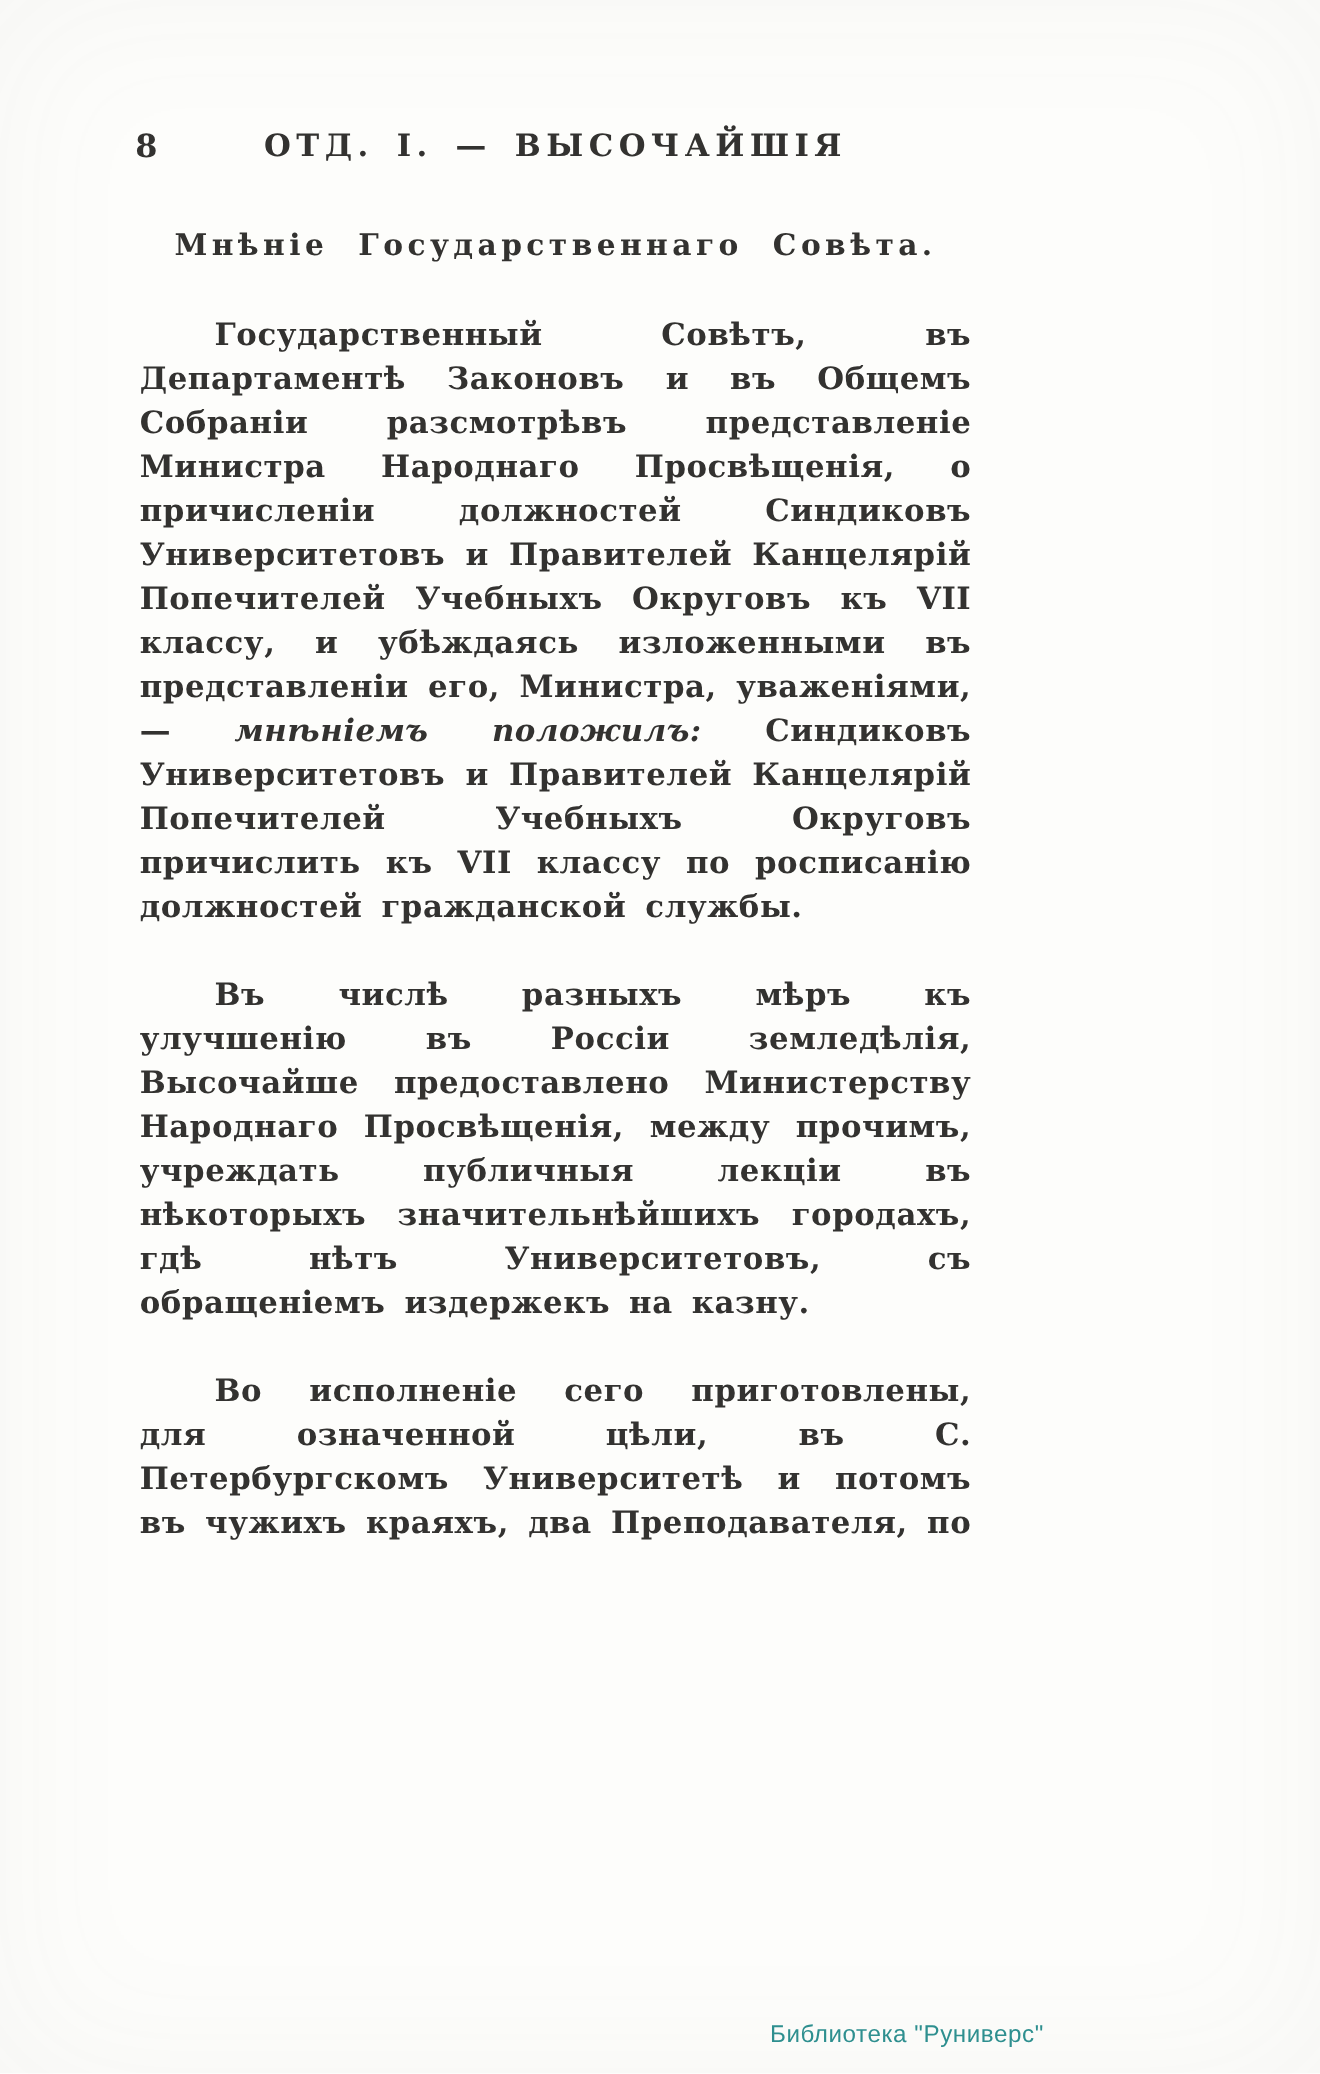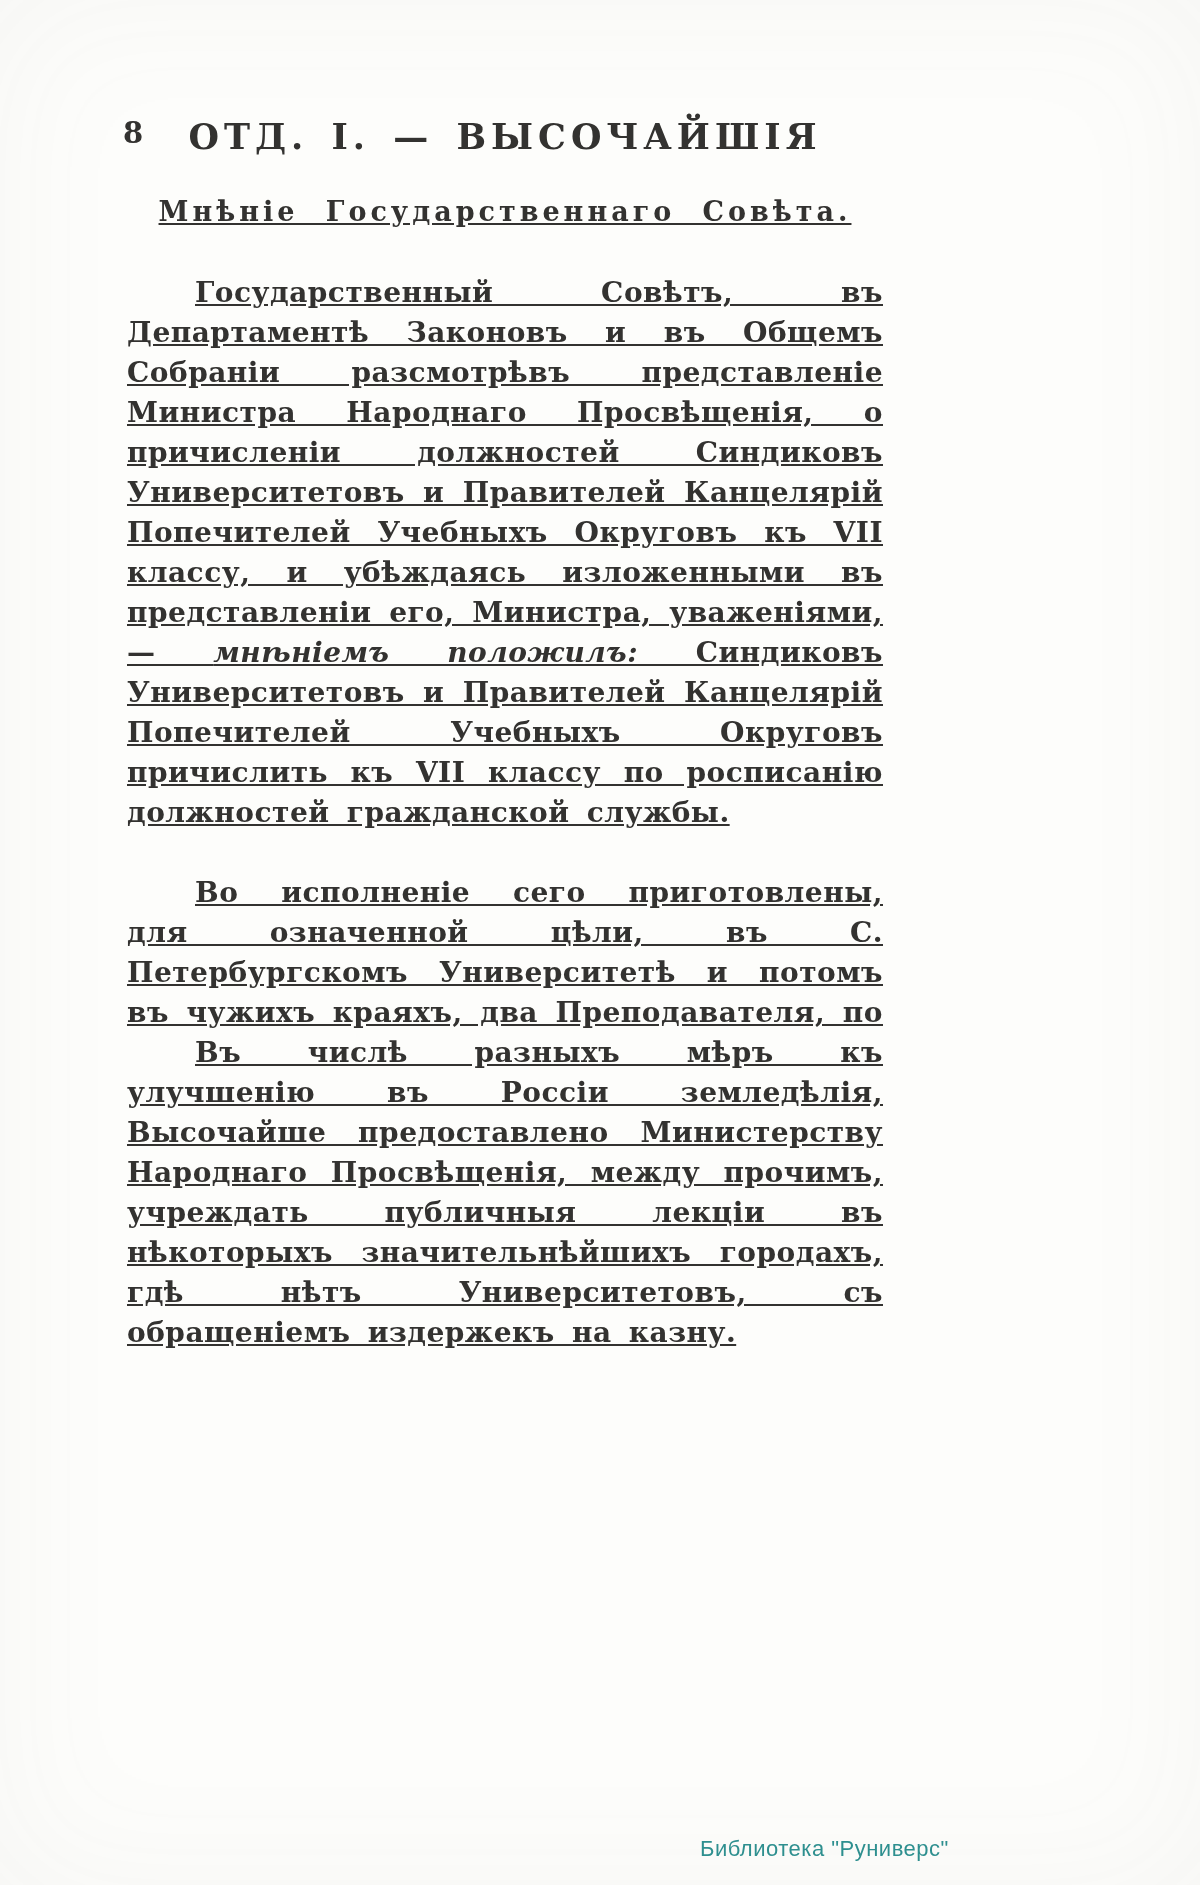--- a/index.html
+++ b/index.html
@@ -26,31 +26,30 @@
   }
   .page-number {
     position: absolute;
     left: -4px;
     top: 0;
     font-size: 29px;
     font-weight: 700;
     letter-spacing: 1px;
   }
   .running-title {
-    font-size: 35px;
+    font-size: 28px;
     font-weight: 700;
     letter-spacing: 5px;
     word-spacing: 6px;
   }
   .text-block {
     position: absolute;
     left: 127px;
-    top: 196px;
+    top: 208px;
     width: 756px;
-    text-decoration: underline;
   }
   .section-heading {
     margin: 0 0 46px 0;
     text-align: center;
     font-size: 27px;
     font-weight: 700;
     letter-spacing: 4px;
     word-spacing: 14px;
   }
   .para {
@@ -100,21 +99,21 @@
   </header>
 
   <main class="text-block">
 
     <h2 class="section-heading">Мнѣніе Государственнаго Совѣта.</h2>
 
     <p class="para"><span>Государственный Совѣтъ, въ Департаментѣ Законовъ и въ Общемъ Собраніи разсмотрѣвъ представленіе Министра Народнаго Просвѣщенія, о причисленіи должностей Синдиковъ Университетовъ и Правителей Канцелярій Попечителей Учебныхъ Округовъ къ VII классу, и убѣждаясь изложенными въ представленіи его, Министра, уваженіями,— </span><em>мнѣніемъ положилъ:</em><span> Синдиковъ Университетовъ и Правителей Канцелярій Попечителей Учебныхъ Округовъ причислить къ VII классу по росписанію должностей гражданской службы.</span></p>
 
 
 
+    <p class="para">Въ числѣ разныхъ мѣръ къ улучшенію въ Россіи земледѣлія, Высочайше предоставлено Министерству Народнаго Просвѣщенія, между прочимъ, учреждать публичныя лекціи въ нѣкоторыхъ значительнѣйшихъ городахъ, гдѣ нѣтъ Университетовъ, съ обращеніемъ издержекъ на казну.</p>
+
     <p class="para para-continued">Во исполненіе сего приготовлены, для означенной цѣли, въ С. Петербургскомъ Университетѣ и потомъ въ чужихъ краяхъ, два Преподавателя, по</p>
-
-    <p class="para">Въ числѣ разныхъ мѣръ къ улучшенію въ Россіи земледѣлія, Высочайше предоставлено Министерству Народнаго Просвѣщенія, между прочимъ, учреждать публичныя лекціи въ нѣкоторыхъ значительнѣйшихъ городахъ, гдѣ нѣтъ Университетовъ, съ обращеніемъ издержекъ на казну.</p>
 
   </main>
 
   <div class="watermark">Библиотека "Руниверс"</div>
 
 </div>
 
 </body></html>

